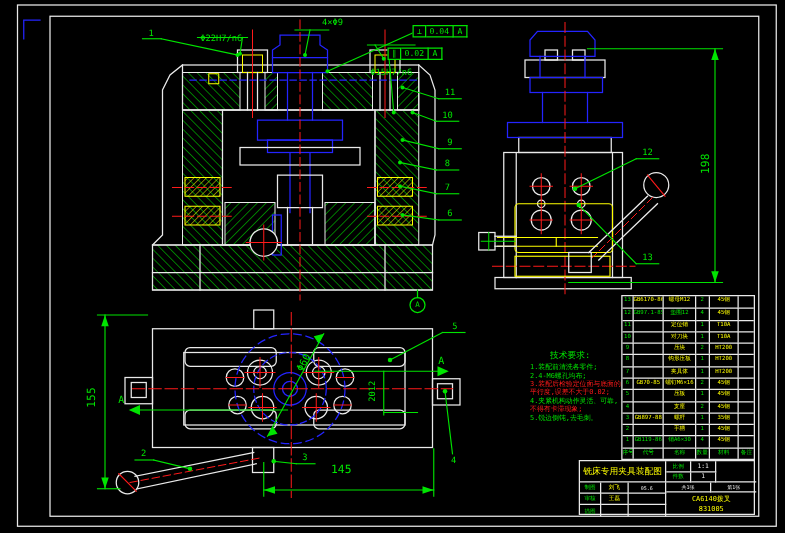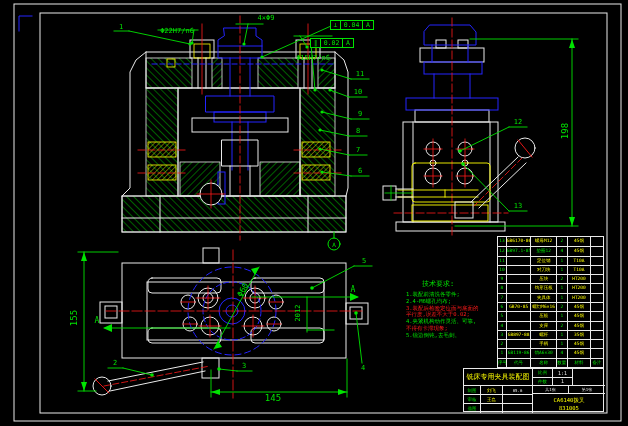--- a/index.html
+++ b/index.html
@@ -12,21 +12,21 @@
   .rot{transform:translate(-50%,-50%) rotate(-90deg);}
   .rphi{transform:translate(-50%,-50%) rotate(-62deg);}
   .fs9{font-size:9px;}.fs8{font-size:8px;}.fs6{font-size:6px;}.red{color:#ff1a1a;}
   
   .tf{position:absolute;display:flex;z-index:5;height:10px;background:#000;}
   .tf span{display:block;box-sizing:border-box;border:1px solid #00e400;border-left:none;
            color:#00e400;font:6.5px/8px "DejaVu Sans Mono",monospace;text-align:center;}
   .tf span:first-child{border-left:1px solid #00e400;}
   .tf .sy{width:11px;}.tf .vl{width:22px;}.tf .rf{width:11px;}
   
-  #techreq{position:absolute;left:406px;top:279px;width:94px;z-index:5;}
+  #techreq{position:absolute;left:424px;top:279px;width:94px;z-index:5;}
   #techreq .trtitle{color:#00e400;font-size:7px;margin:0 0 2px 16px;}
   .trline{font-size:5.5px;line-height:6.8px;white-space:nowrap;color:#00e400;}
   .trline.red{color:#ff1a1a;}
   
   #bom{position:absolute;left:497px;top:236px;width:107px;height:132px;z-index:5;
        box-sizing:border-box;border:1px solid #eaeaea;display:flex;flex-direction:column;background:#000;}
   .bomrow{flex:1;display:flex;min-height:0;}
   .bomrow>div{box-sizing:border-box;border-right:1px solid #eaeaea;border-top:1px solid #eaeaea;
       font-size:4.5px;line-height:8px;overflow:hidden;text-align:center;white-space:nowrap;color:#ffff00;}
   .bomrow:first-child>div{border-top:none;}
@@ -408,21 +408,21 @@
 <span class="t" style="left:363px;top:368px;">4</span>
 <span class="t" style="left:115px;top:363px;">2</span>
 <span class="t" style="left:244px;top:366px;">3</span>
 
 <span class="t fs8" style="left:97px;top:320px;">A</span>
 <span class="t fs8" style="left:353px;top:289px;">A</span>
 <span class="t fs6" style="left:334px;top:244px;">A</span>
 
 <span class="t rot fs9" style="left:565px;top:131px;">198</span>
 <span class="t rot fs9" style="left:74px;top:318px;">155</span>
-<span class="t fs9" style="left:273px;top:398px;">145</span>
+<span class="t fs9" style="left:273px;top:376px;">145</span>
 <span class="t rphi fs8" style="left:243px;top:290px;">Φ60</span>
 <span class="t rot" style="left:298px;top:313px;">2012</span>
 
 <div id="techreq">
   <div class="trtitle">技术要求:</div>
   <div id="trlines">
         <div class="trline">1.装配前清洗各零件;</div>
         <div class="trline">2.4-M6螺孔均布;</div>
         <div class="trline red">3.装配后检验定位面与底面的</div>
         <div class="trline red">  平行度,误差不大于0.02;</div>

